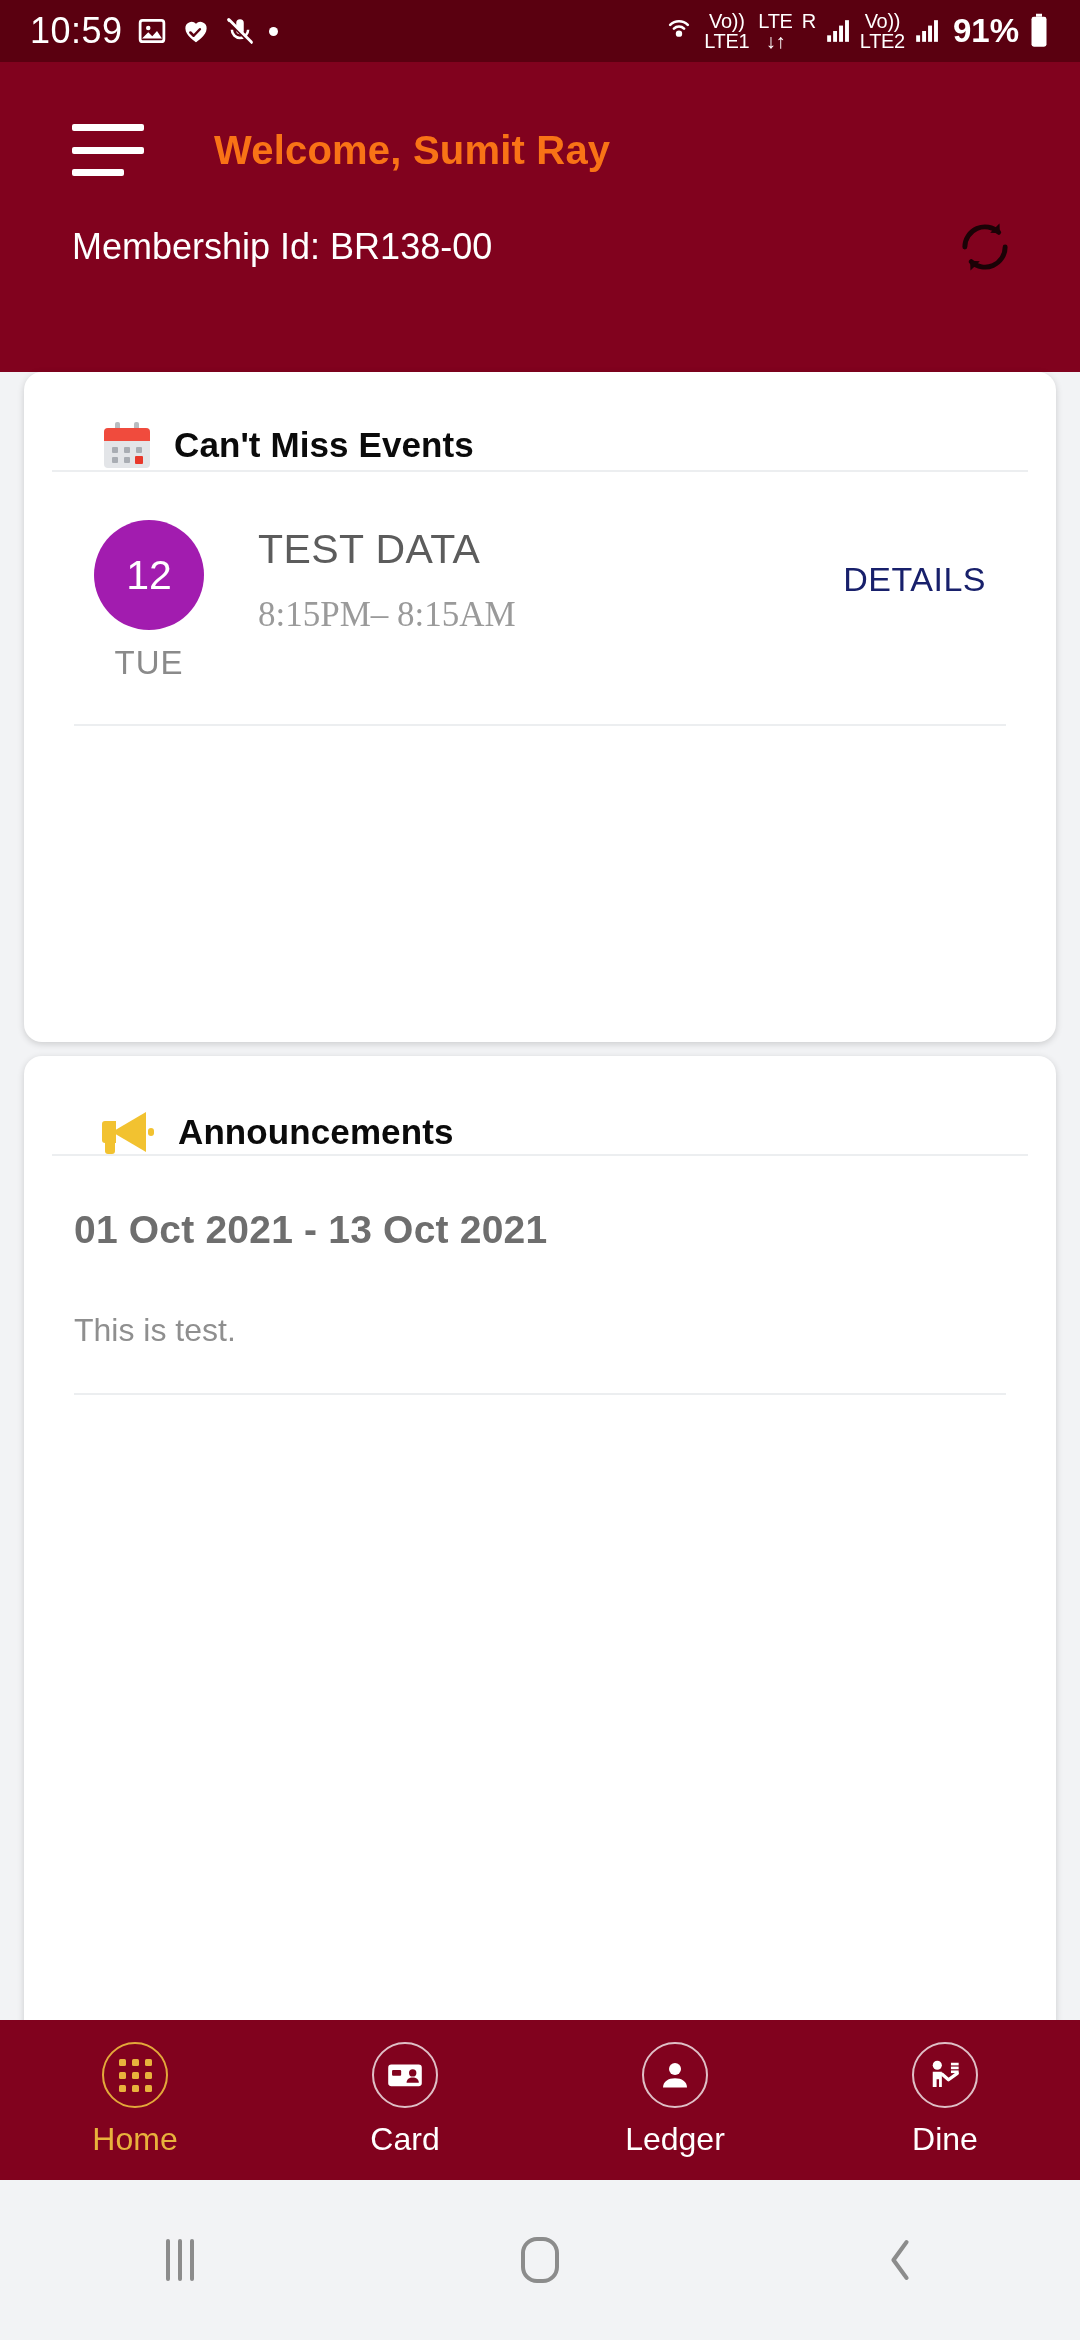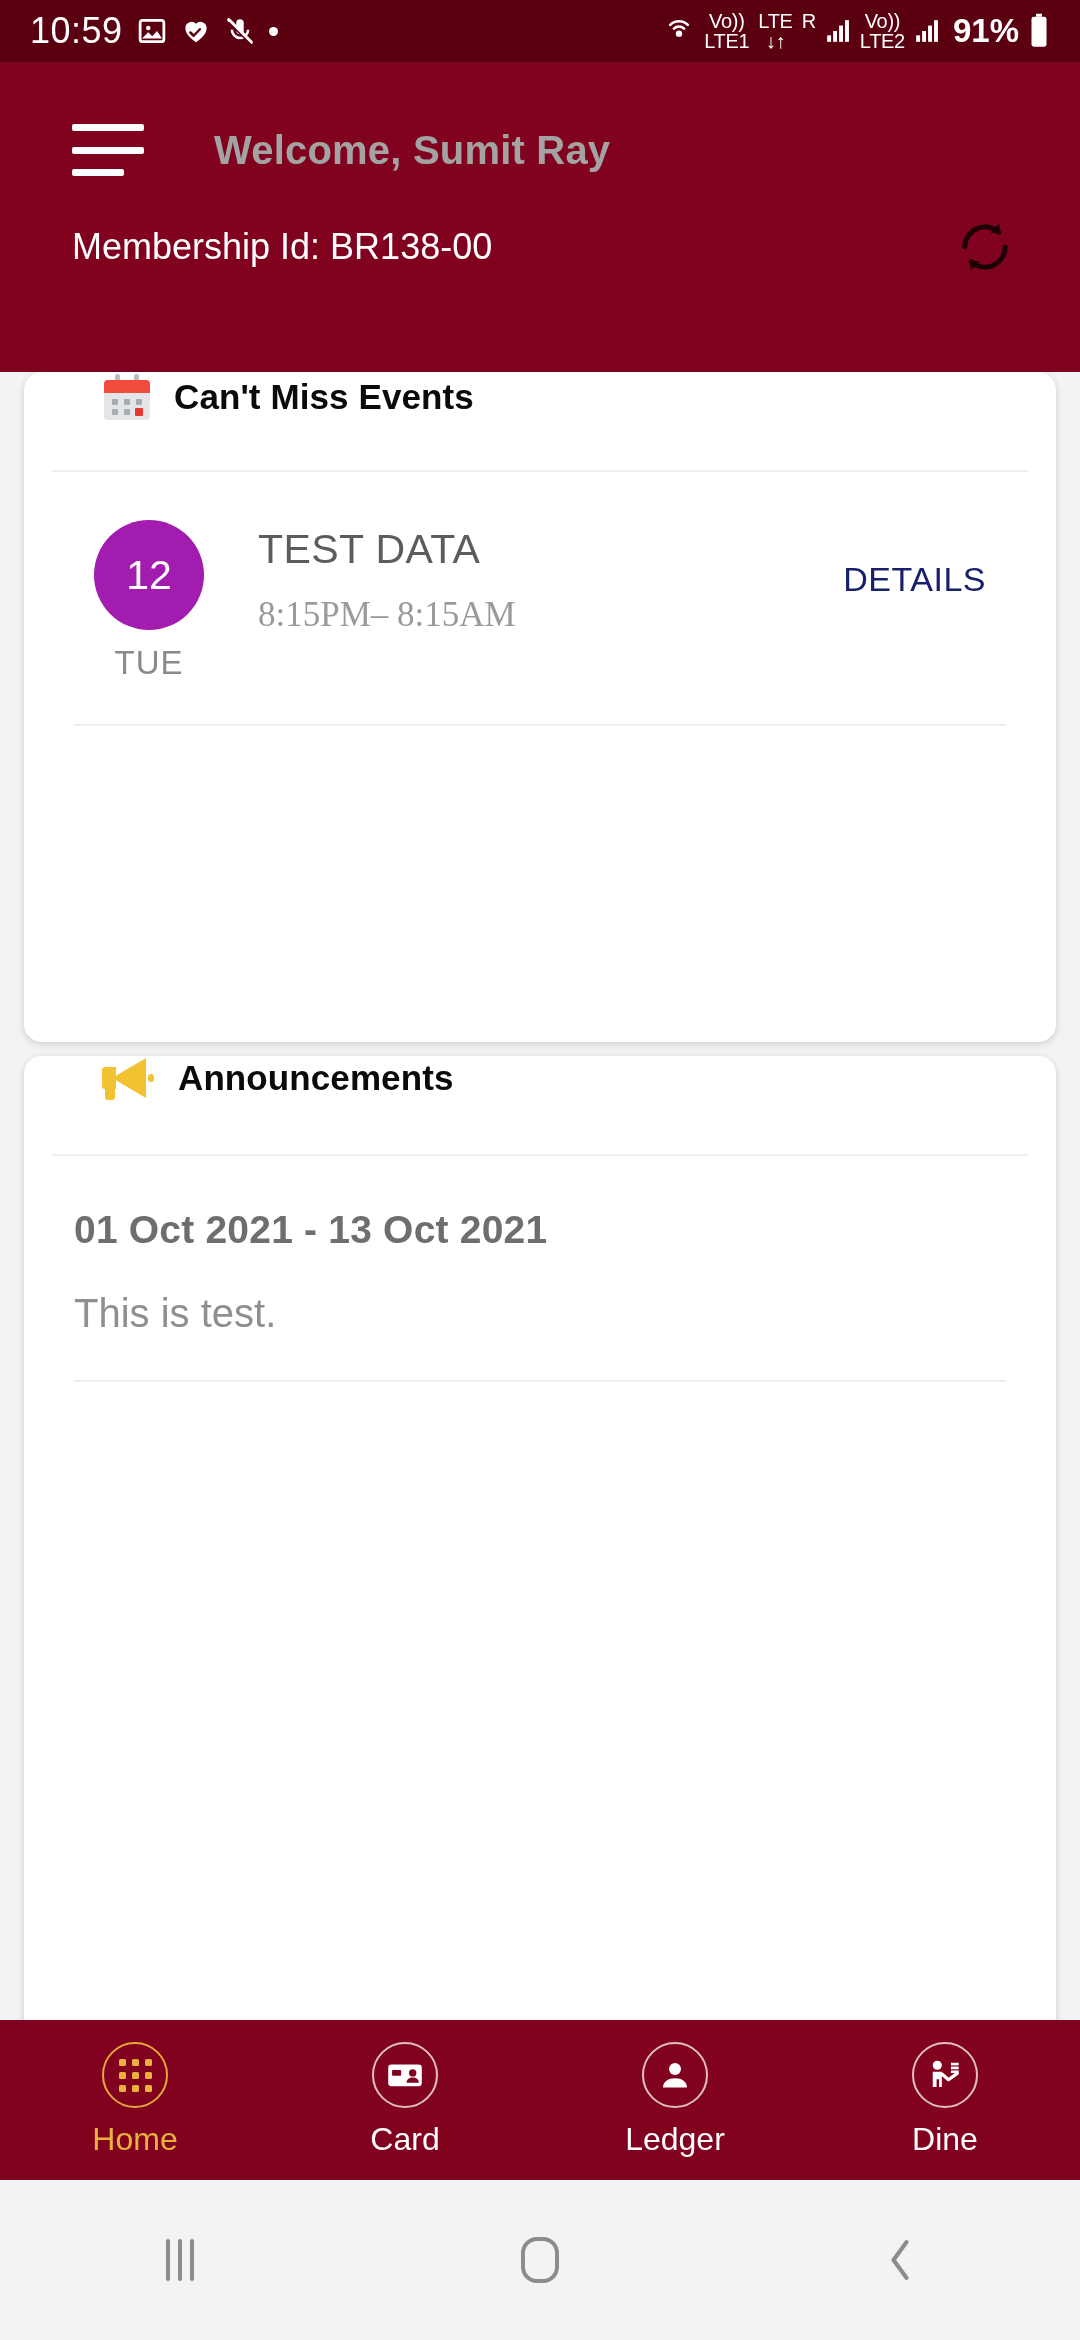--- a/index.html
+++ b/index.html
@@ -30,35 +30,35 @@
   .appheader{
     position:absolute; top:62px; left:0; width:1080px; height:310px;
     background:#81021e;
   }
   .hdr-row1{ position:absolute; top:62px; left:0; width:100%; display:flex; align-items:center; }
   .hamburger{ margin-left:72px; width:72px; height:52px; display:flex; flex-direction:column; justify-content:space-between; cursor:pointer; }
   .hamburger i{ display:block; height:7px; background:#ffffff; border-radius:2px; }
   .hamburger i:nth-child(1){ width:72px; }
   .hamburger i:nth-child(2){ width:72px; }
   .hamburger i:nth-child(3){ width:52px; }
-  .welcome{ margin-left:70px; font-size:40px; font-weight:700; color:#a3a3a3; letter-spacing:0.2px; }
+  .welcome{ margin-left:70px; font-size:40px; font-weight:700; color:#f97316; letter-spacing:0.2px; }
   .hdr-row2{ position:absolute; top:152px; left:0; width:100%; display:flex; align-items:center; }
   .memberid{ margin-left:72px; font-size:36px; color:#ffffff; font-weight:400; }
   .refresh-btn{ margin-left:auto; margin-right:62px; width:66px; height:66px; display:flex; align-items:center; justify-content:center; cursor:pointer; }
 
   
   .card{
     position:absolute; left:24px; width:1032px;
     background:#ffffff; border-radius:18px;
     box-shadow:0 2px 7px rgba(0,0,0,0.16);
   }
   #card-events{ top:372px; height:670px; }
   #card-announcements{ top:1056px; height:1000px; }
   .card-head{
-    display:flex; align-items:flex-start; height:100px;
+    display:flex; align-items:flex-end; height:100px;
     padding:0 0 0 50px; border-bottom:2px solid #eceef0;
     margin:0 28px;
   }
   .card-head-inner{ display:flex; align-items:center; }
   .card-title{ font-size:35px; font-weight:700; color:#0b0b0b; margin-left:22px; letter-spacing:0.1px; }
 
   
   .cal-icon{ width:50px; height:50px; position:relative; }
   .cal-icon .cal-body{ position:absolute; left:2px; top:8px; width:46px; height:40px; background:#e3e5e8; border-radius:4px; }
   .cal-icon .cal-top{ position:absolute; left:2px; top:8px; width:46px; height:13px; background:#f04b3d; border-radius:4px 4px 0 0; }
@@ -89,21 +89,21 @@
   .ev-day{ margin-top:14px; font-size:33px; color:#8a8a8a; letter-spacing:1px; }
   .ev-main{ flex:1; padding-left:34px; padding-top:6px; }
   .ev-title{ font-size:41px; color:#5c5c5c; letter-spacing:0.4px; }
   .ev-time{ margin-top:22px; font-size:35px; color:#9a9a9a;font-family:Liberation Serif, serif; }
   .ev-action{ padding-top:40px; padding-right:20px; }
   .details-link{ font-size:34px; color:#18206b; letter-spacing:0.5px; cursor:pointer; }
 
   
   .ann-body{ margin:0 50px; padding:52px 0 44px 0; border-bottom:2px solid #eceef0; }
   .ann-range{ font-size:39px; font-weight:700; color:#6e6e6e; letter-spacing:0.2px; }
-  .ann-text{ margin-top:39px; font-size:40px; color:#8f8f8f; }
+  .ann-text{ margin-top:60px; font-size:32px; color:#8f8f8f; }
 
   
   .bottomnav{
     position:absolute; left:0; bottom:160px; width:1080px; height:160px;
     background:#81021e; display:flex; align-items:center;
   }
   .navitem{ flex:1; display:flex; flex-direction:column; align-items:center; cursor:pointer; }
   .nav-circle{
     width:66px; height:66px; border-radius:50%;
     border:2px solid rgba(255,255,255,0.75);

